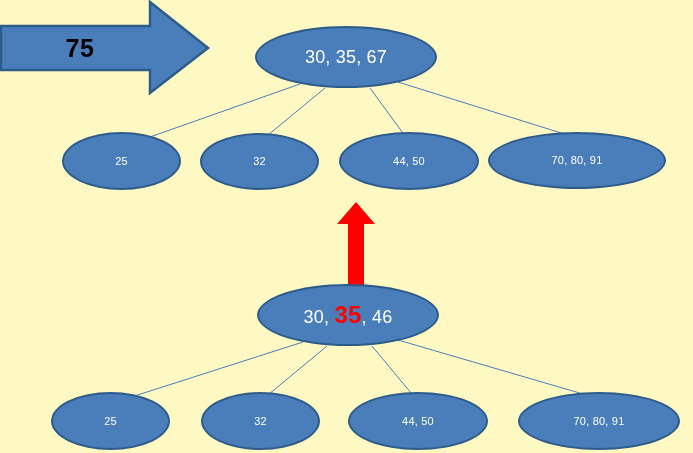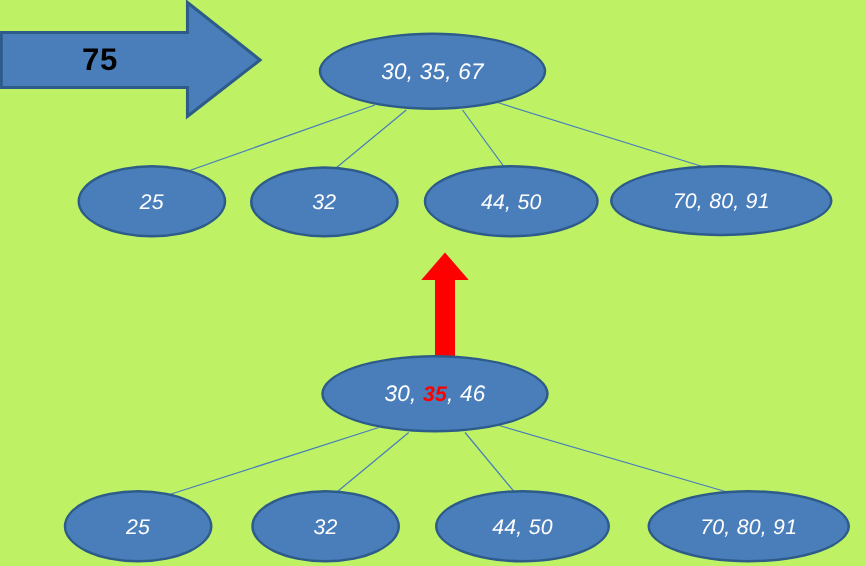--- a/index.html
+++ b/index.html
@@ -4,21 +4,21 @@
 <style>
   html, body {
     margin: 0;
     padding: 0;
     background: #ffffff;
   }
   #canvas {
     position: relative;
     width: 693px;
     height: 453px;
-    background: #bef264;
+    background: #fef9c3;
     overflow: hidden;
     font-family: "Liberation Sans", sans-serif;
   }
   #edge-layer {
     position: absolute;
     left: 0;
     top: 0;
     width: 693px;
     height: 453px;
     pointer-events: none;
@@ -26,33 +26,32 @@
   .node {
     position: absolute;
     display: flex;
     align-items: center;
     justify-content: center;
     box-sizing: border-box;
     border-radius: 50%;
     background: #4a7ebb;
     border: 2px solid #2e5c8a;
     color: #ffffff;
-    font-size: 17px;
+    font-size: 11px;
     letter-spacing: 0.2px;
     white-space: nowrap;
   }
   .node-label {
     display: inline-block;
     line-height: 1;
-    font-style: italic;
   }
   .node-label .hl {
     color: #ff0000;
     font-weight: bold;
-    font-size: 17px;
+    font-size: 24px;
     vertical-align: baseline;
   }
   .root-node {
     font-size: 18px;
   }
   #block-arrow {
     position: absolute;
     left: 0px;
     top: 0px;
     width: 212px;

